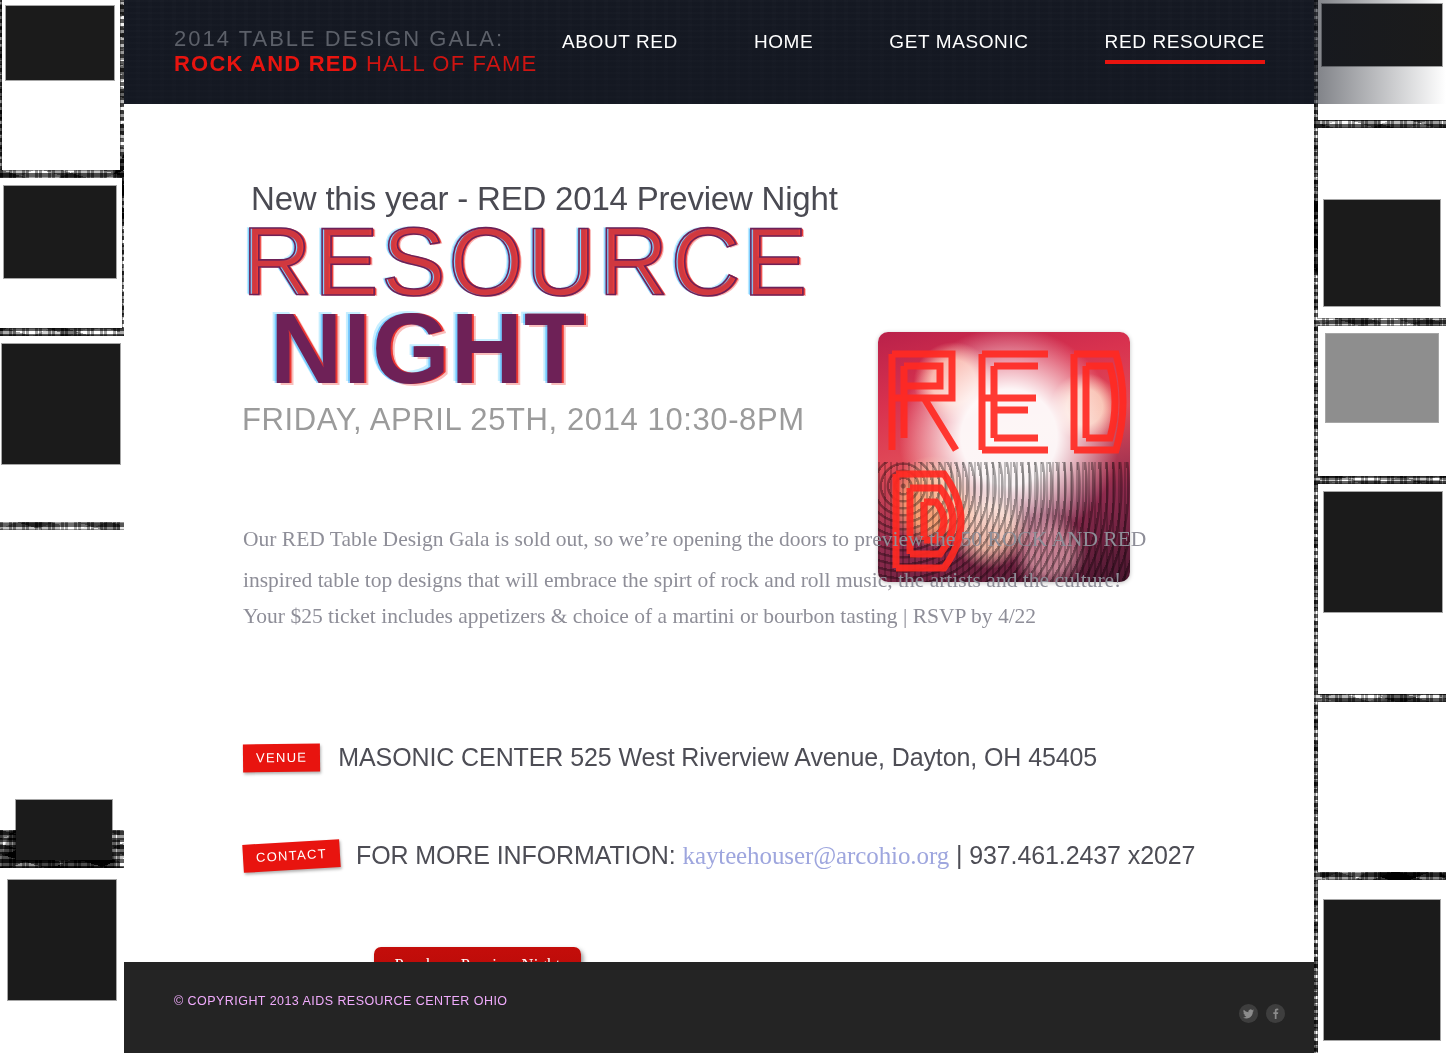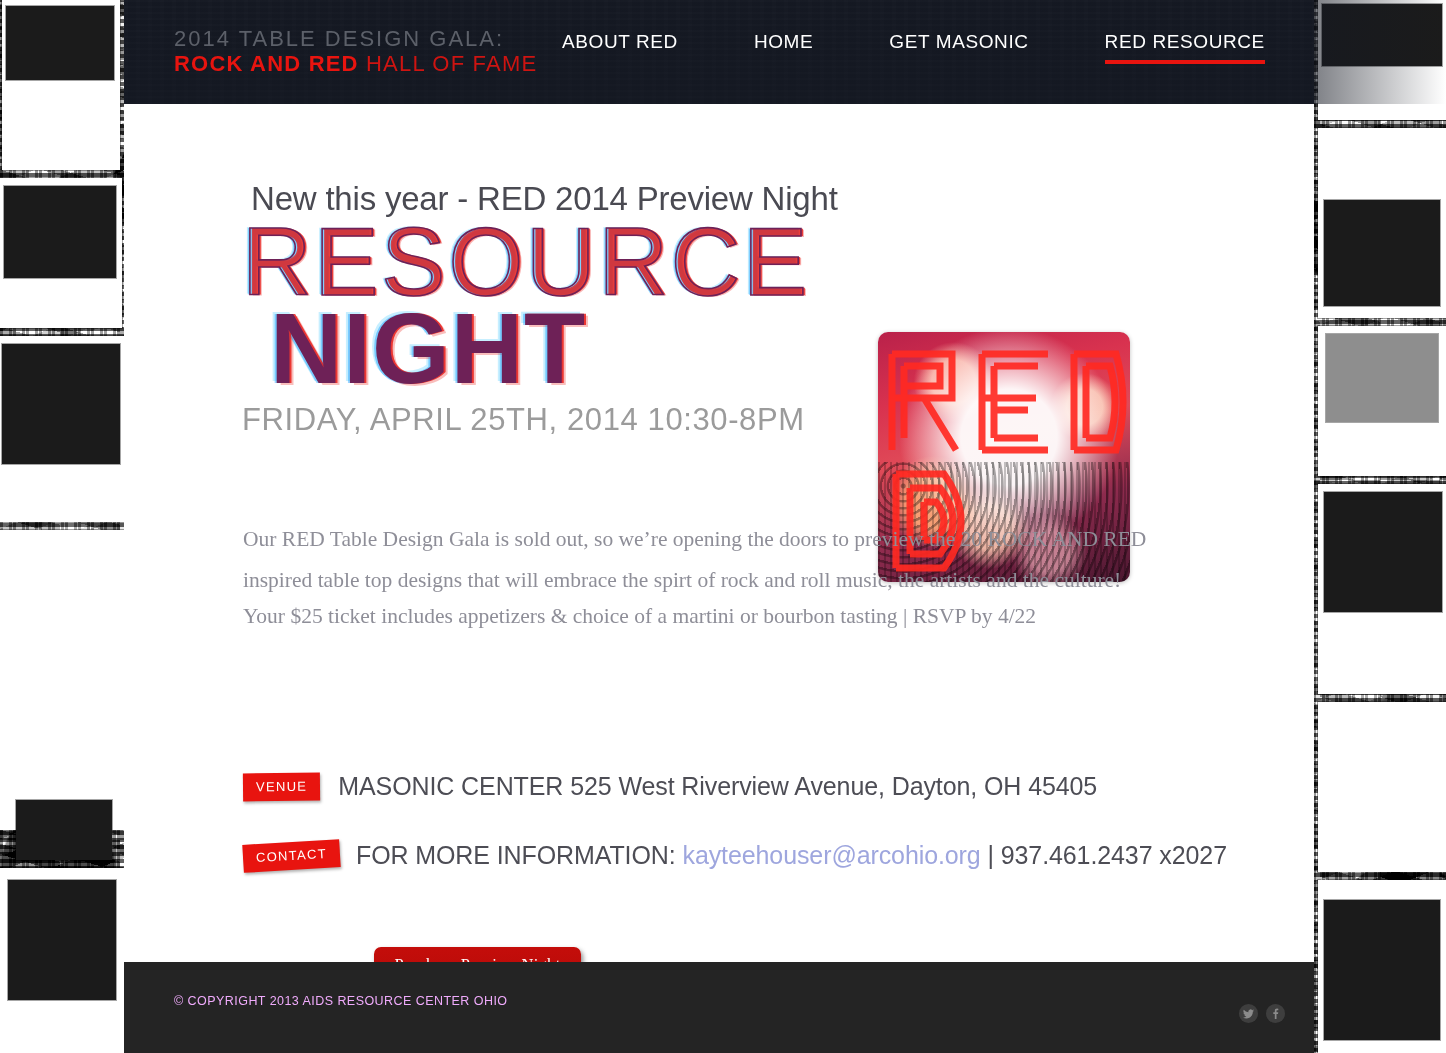--- a/index.html
+++ b/index.html
@@ -207,21 +207,21 @@
     color: #8e8e98;
     font-family: "Liberation Serif", serif;
     font-size: 21.5px;
     line-height: 1.92;
   }
   #para-1 { top: 393px; }
   #para-2 { top: 470px; }
 
   
   .info-row { position:absolute; left: 119px; display:flex; align-items:center; }
-  #venue-row  { top: 668px; }
+  #venue-row  { top: 639px; }
   #contact-row{ top: 737px; }
 
   .badge {
     display:inline-block;
     background:#e8140f;
     color:#ffffff;
     font-size: 13px;
     letter-spacing: 1.3px;
     padding: 7px 13px 8px 13px;
     line-height: 1;
@@ -232,21 +232,21 @@
   #contact-badge{ transform: rotate(-3.4deg); }
 
   .info-text {
     margin-left: 18px;
     font-size: 25px;
     color: #4d4d55;
     letter-spacing: -.1px;
     white-space: nowrap;
   }
   #contact-row .info-text { margin-left: 16px; }
-  .email-link { color:#9ea6de; text-decoration:none; }
+  .email-link { color:#9ea6de; text-decoration:none;font-family:Liberation Serif, serif; }
 
   
   #purchase-button {
     position:absolute;
     left: 250px; top: 843px;
     width: 207px; height: 58px;
     background: linear-gradient(180deg, #c40d0a 0%, #b00a07 100%);
     border: 0; border-radius: 7px;
     color:#ffffff;
     font-family: "Liberation Serif", serif;
@@ -380,21 +380,21 @@
             <path d="M196 22 L196 118 M196 22 L238 22 Q252 70 238 118 L196 118"></path>
             <path d="M208 34 L208 106 M208 34 L232 34 Q242 70 232 106 L208 106"></path>
 
             <path d="M18 142 L18 236 M18 142 L66 142 Q100 189 66 236 L18 236"></path>
             <path d="M32 156 L32 222 M32 156 L62 156 Q88 189 62 222 L32 222"></path>
             <path d="M46 170 L46 208 M46 170 L58 170 Q74 189 58 208 L46 208"></path>
           </g>
         </svg>
       </div>
 
-      <p id="para-1" class="body-copy">Our RED Table Design Gala is sold out, so we’re opening the doors to preview the 20 ROCK AND RED inspired table top designs that will embrace the spirt of rock and roll music, the artists and the culture!</p>
+      <p id="para-1" class="body-copy">Our RED Table Design Gala is sold out, so we’re opening the doors to preview the 50 ROCK AND RED inspired table top designs that will embrace the spirt of rock and roll music, the artists and the culture!</p>
       <p id="para-2" class="body-copy">Your $25 ticket includes appetizers &amp; choice of a martini or bourbon tasting  |  RSVP by 4/22</p>
 
       <div id="venue-row" class="info-row">
         <span id="venue-badge" class="badge">VENUE</span>
         <span class="info-text">MASONIC CENTER 525 West Riverview Avenue, Dayton, OH 45405</span>
       </div>
 
       <div id="contact-row" class="info-row">
         <span id="contact-badge" class="badge">CONTACT</span>
         <span class="info-text"><span>FOR MORE INFORMATION:</span> <a href="#" class="email-link">kayteehouser@arcohio.org</a> <span>| 937.461.2437 x2027</span></span>

